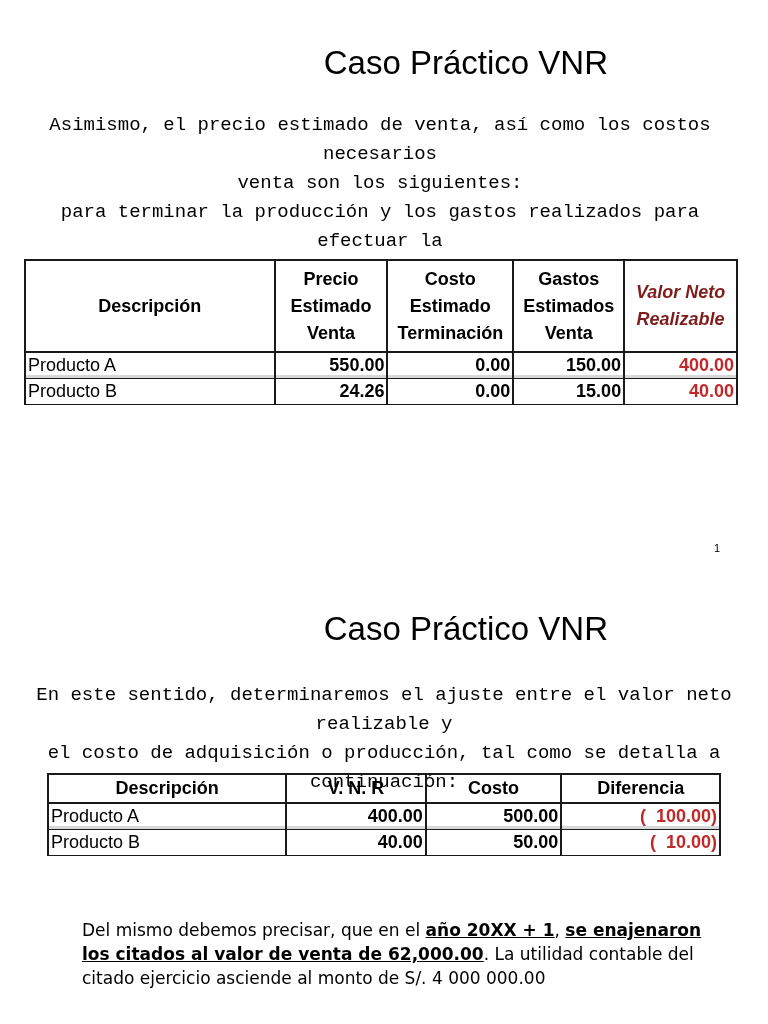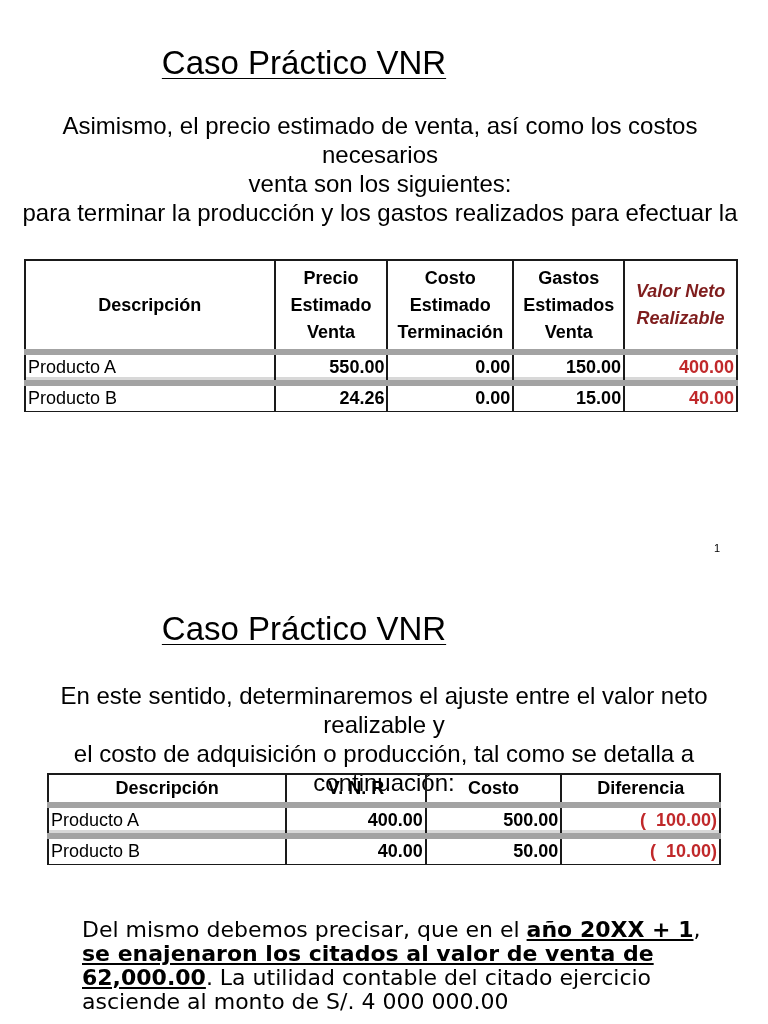--- a/index.html
+++ b/index.html
@@ -1,29 +1,29 @@
 <!DOCTYPE html>
 <html><head>
 <meta charset="utf-8">
 <style>
   html, body { margin: 0; padding: 0; background: #ffffff; }
   body { width: 768px; height: 1024px; position: relative; overflow: hidden; font-family: "Liberation Sans", sans-serif; color: #000; }
-  .title { position: absolute; left: 0; width: 608px; text-align: center; font-size: 33px; text-decoration: underline; text-decoration-thickness: 1px; text-underline-offset: 4px; }
-  .para { position: absolute; text-align: center; font-size: 24px; line-height: 29px; }
+  .title { position: absolute; left: 0; width: 608px; text-align: right; font-size: 33px; text-decoration-thickness: 1px; text-underline-offset: 4px; }
+  .para { position: absolute; text-align: center; font-size: 19px; line-height: 29px; font-family: Liberation Mono, monospace; }
   table { position: absolute; border-collapse: collapse; }
   td, th { border: 2px solid #1a1a1a; padding: 0 2px; }
   th { font-weight: bold; font-size: 18px; line-height: 27px; text-align: center; }
   td { font-size: 18px; height: 25px; line-height: 25px; }
   td.num { text-align: right; font-weight: bold; }
   .red { color: #7f1d1d; font-style: italic; }
   .redval { color: #c0282a; }
-  tr.body-row td { border-top: 6px solid #a3a3a3; border-bottom: 1px solid #1a1a1a; }
+  tr.body-row td { border-top: 1px solid #a3a3a3; border-bottom: 1px solid #1a1a1a; }
   tr.sep td { box-shadow: inset 0 -3px 0 #d8d8d8; }
   .pagenum { position: absolute; left: 714px; top: 542px; font-size: 11px; }
-  .note { position: absolute; left: 82px; top: 918px; width: 630px; font-family: "DejaVu Sans", sans-serif; font-size: 22px; line-height: 24px; }
+  .note { position: absolute; left: 82px; top: 918px; width: 630px; font-family: "DejaVu Sans", sans-serif; font-size: 17px; line-height: 24px; }
   .note b { text-decoration: underline; }
 </style>
 </head>
 <body>
 
 <div class="title" style="top:44px;">Caso Práctico VNR</div>
 
 <div class="para" style="left:20px; width:720px; top:111px;">
   <div>Asimismo, el precio estimado de venta, así como los costos necesarios</div>
   <div>venta son los siguientes:</div>

